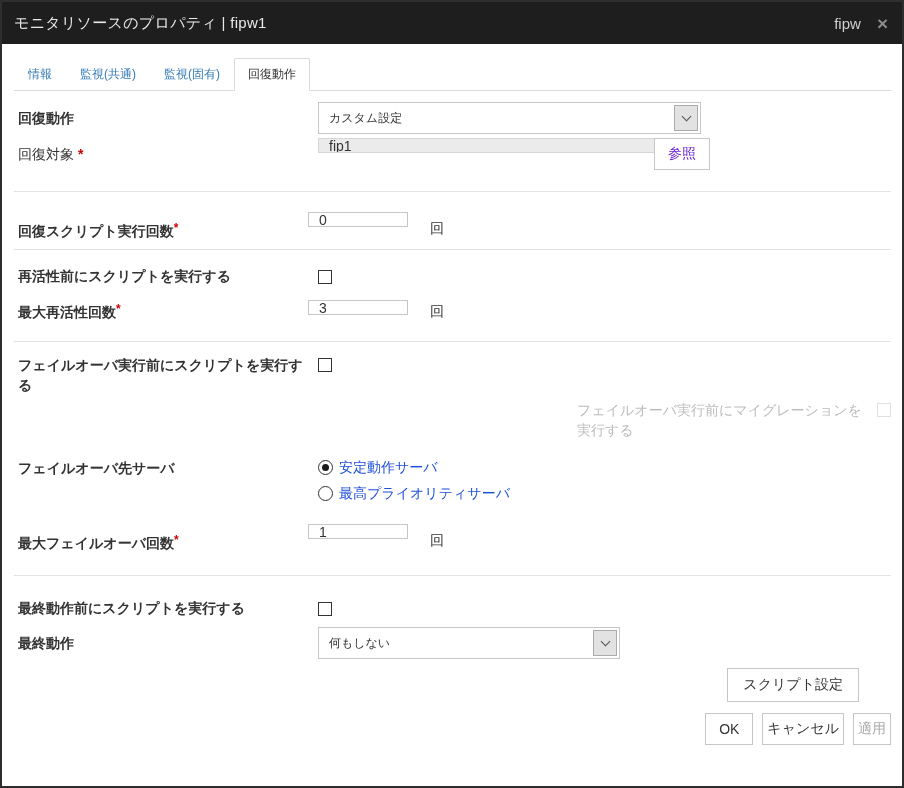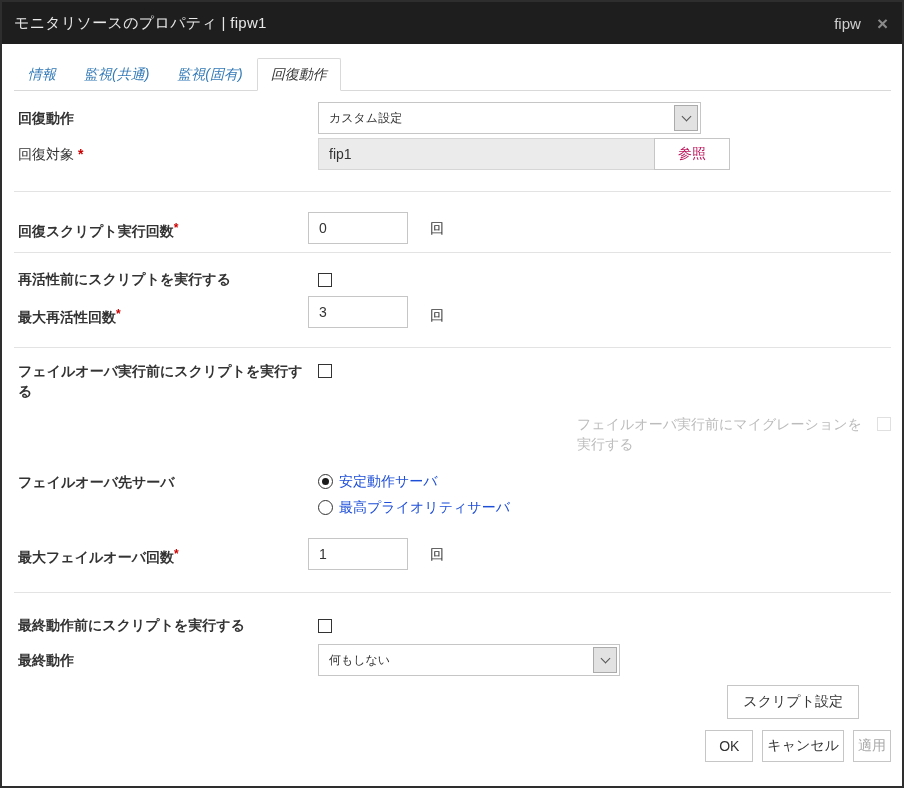--- a/index.html
+++ b/index.html
@@ -18,22 +18,22 @@
     font-size:15px;
   }
   .titlebar .t-title { letter-spacing:.3px; }
   .titlebar .spacer { flex:1; }
   .titlebar .t-context { color:#cfcfcf; margin-right:16px; font-size:15px; }
   .titlebar .t-close { color:#8a8a8a; font-size:19px; line-height:1; cursor:pointer; font-weight:bold; }
 
   
   .tabbar { margin:14px 11px 0 12px; border-bottom:1px solid #d9d9d9; display:flex; }
   .tab {
-    font-size:14px; color:#337ab7; padding:7px 13px 8px; cursor:pointer;
-    border:1px solid transparent; margin-bottom:-1px; line-height:16px;font-style:italic;
+    font-size:12px; color:#337ab7; padding:7px 13px 8px; cursor:pointer;
+    border:1px solid transparent; margin-bottom:-1px; line-height:16px;
   }
   .tab.active {
     color:#333; background:#fff; border:1px solid #d9d9d9; border-bottom-color:#fff;
     border-radius:2px 2px 0 0; cursor:default;
   }
 
   
   .content { padding:0 11px 0 12px; }
   .section { border-bottom:1px solid #e3e3e3; }
   .section.last { border-bottom:none; }
@@ -59,31 +59,31 @@
     display:flex; align-items:center; justify-content:center;
   }
   .chev { width:7px; height:7px; border-left:1px solid #555; border-bottom:1px solid #555;
     transform:rotate(-45deg); margin-top:-3px; }
 
   .w-lg { width:383px; }
   .w-md { width:302px; }
 
   
   .textinput {
-    height:32px; border:1px solid #c6c6c6; background:#fff; color:#333;
+    height:15px; border:1px solid #c6c6c6; background:#fff; color:#333;
     font-size:14px; font-family:inherit; padding:0 10px; outline:none;
   }
   .textinput.num { width:100px; margin-left:-10px; }
   .textinput.disabled { background:#ebebeb; border-color:#d6d6d6; color:#333; }
   .unit { font-size:14px; color:#333; padding-top:6px; margin-left:22px; line-height:20px; }
 
   .fieldgroup { display:flex; }
   .browse-btn {
-    height:32px; padding:0 23px; border:1px solid #c6c6c6; background:#fff;
-    font-size:14px; color:#be185d; font-family:inherit; cursor:pointer; margin-left:-1px;
+    height:32px; padding:0 13px; border:1px solid #c6c6c6; background:#fff;
+    font-size:14px; color:#6d28d9; font-family:inherit; cursor:pointer; margin-left:-1px;
   }
 
   
   .checkbox {
     width:14px; height:14px; border:1px solid #333; background:#fff;
     display:inline-block; cursor:pointer; flex-shrink:0;
   }
   .checkbox.disabled { border-color:#e0e0e0; cursor:default; }
   .radio-stack { display:flex; flex-direction:column; }
   .radio-line { display:flex; align-items:center; height:26px; cursor:pointer; }
@@ -94,21 +94,21 @@
   .radio.checked::after { content:""; width:7px; height:7px; border-radius:50%; background:#1a1a1a; }
   .radio-label { font-size:14px; color:#1d4ed8; margin-left:6px; line-height:18px; }
 
   
   .sec1 { padding:11px 0 21px; }
   .sec1 .row-a { margin-bottom:4px; }
   .sec2 { padding:20px 0 8px; }
   .sec3 { padding:16px 0 19px; }
   .sec3 .row-b { margin-top:7px;align-items:center; }
   .sec4 { padding:13px 0 22px; }
-  .sec4 .row-a { margin-bottom:13px; }
+  .sec4 .row-a { margin-bottom:5px; }
   .sec4 .row-b { margin-bottom:14px;justify-content:flex-end; }
   .sec4 .row-d { margin-top:18px; }
   .sec5 { padding-top:22px; }
   .sec5 .row-a { margin-bottom:9px; }
   .cb-offset { margin-top:3px; }
   .cb-offset-single { margin-top:4px; }
 
   
   .script-row { display:flex; justify-content:flex-end; margin:9px 32px 0 0; }
   .action-row { display:flex; justify-content:flex-end; gap:9px; margin-top:11px; }

